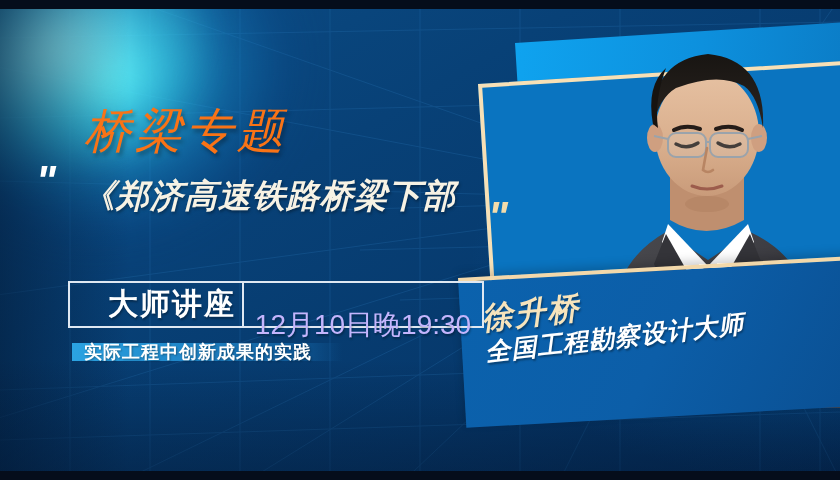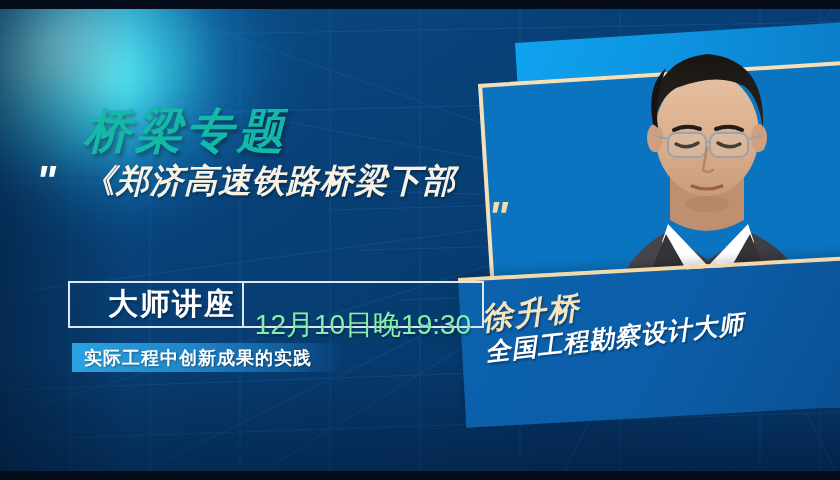--- a/index.html
+++ b/index.html
@@ -137,23 +137,23 @@
     font-size:25px; font-weight:bold; color:#ffffff;
     letter-spacing:1px; line-height:1.2;
     font-style:italic;
     text-shadow:1px 2px 2px rgba(0,0,0,.35);
   }
 
   
   .main-title {
     position:absolute;
     left:84px; top:100px;
-    font-size:47px; font-weight:bold;
-    font-style:italic;
-    color:#14b8a6;
+    font-size:47px; font-weight:normal;
+    font-style:italic;
+    color:#f97316;
     letter-spacing:4px;
     text-shadow:2px 3px 4px rgba(0,0,0,.38);
     z-index:20;
   }
 
   .quote-left {
     position:absolute;
     left:36px; top:168px;
     font-size:42px; font-weight:bold;
     font-style:italic;
@@ -168,21 +168,21 @@
     font-size:42px; font-weight:bold;
     font-style:italic;
     color:#f3dcab;
     line-height:.6;
     letter-spacing:-2px;
     z-index:20;
   }
 
   .subtitle {
     position:absolute;
-    left:82px; top:160px;
+    left:82px; top:175px;
     width:420px;
     font-size:33px; font-weight:bold;
     font-style:italic;
     color:#f7f2e4;
     line-height:1.28;
     letter-spacing:1px;
     text-shadow:1px 2px 3px rgba(0,0,0,.35);
     z-index:20;
   }
   .subtitle div { white-space:nowrap; }
@@ -201,31 +201,31 @@
     display:flex; align-items:center; justify-content:center;
     font-size:30px; font-weight:bold; color:#ffffff;
     letter-spacing:2px;
     text-shadow:1px 2px 2px rgba(0,0,0,.3);
     padding-left:32px;
   }
   .lecture-div { width:2px; background:#dfe8f2; }
   .lecture-right {
     flex:1;
     display:flex; align-items:center; justify-content:center;
-    font-size:28px; color:#86efac; font-weight:normal;
+    font-size:28px; color:#c4b5fd; font-weight:normal;
     letter-spacing:0px;
     text-shadow:1px 2px 2px rgba(0,0,0,.3);
     margin-top:40px;
   }
 
   
   .tagline {
     position:absolute;
     left:72px; top:343px;
-    width:270px; height:29px;
+    width:270px; height:18px;
     background:linear-gradient(90deg,#2ba3e2 0%, #1f84c6 45%, #115e9d 78%, rgba(11,74,128,0) 100%);
     display:flex; align-items:center;
     padding-left:12px;
     z-index:20;
   }
   .tagline span {
     font-size:18px; font-weight:bold; color:#ffffff;
     letter-spacing:1px;
     text-shadow:1px 1px 2px rgba(0,0,0,.35);
   }

